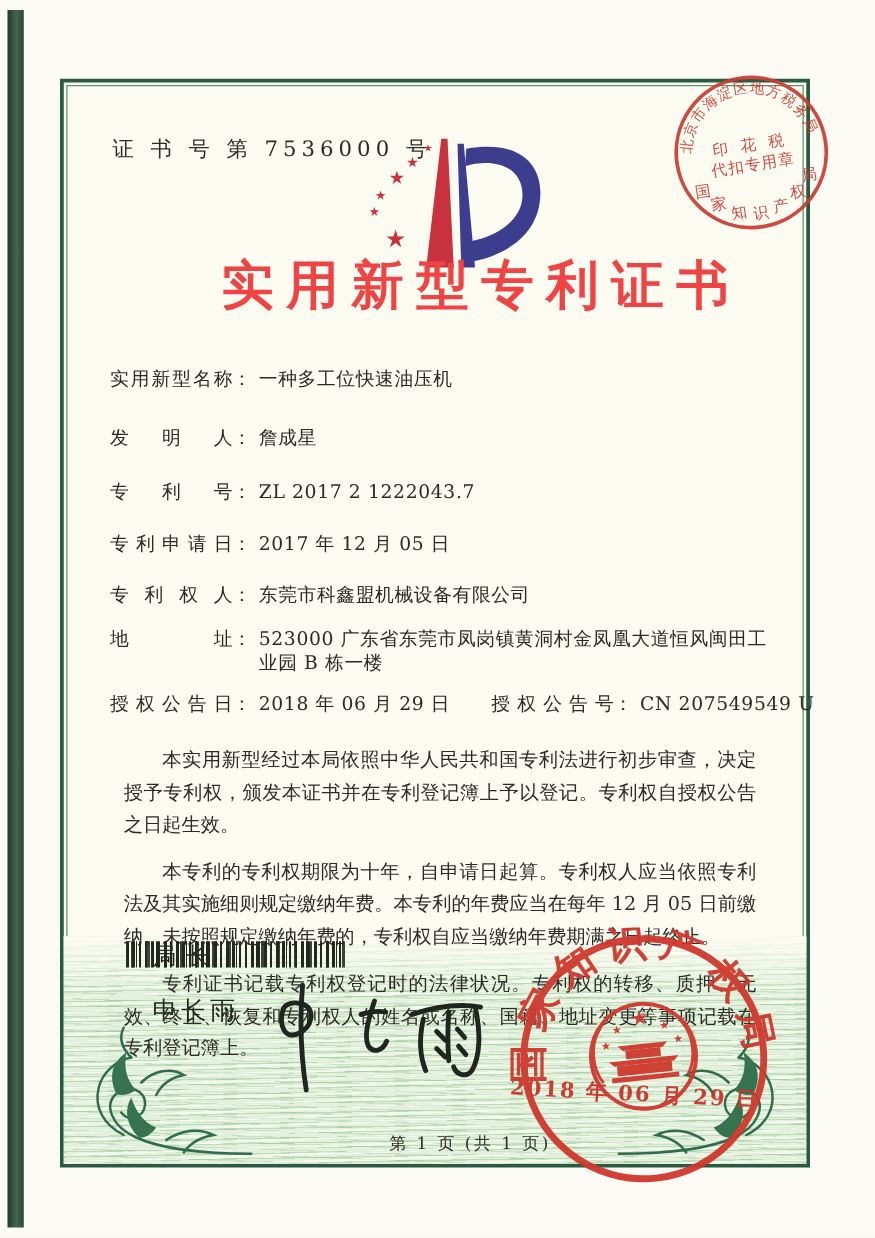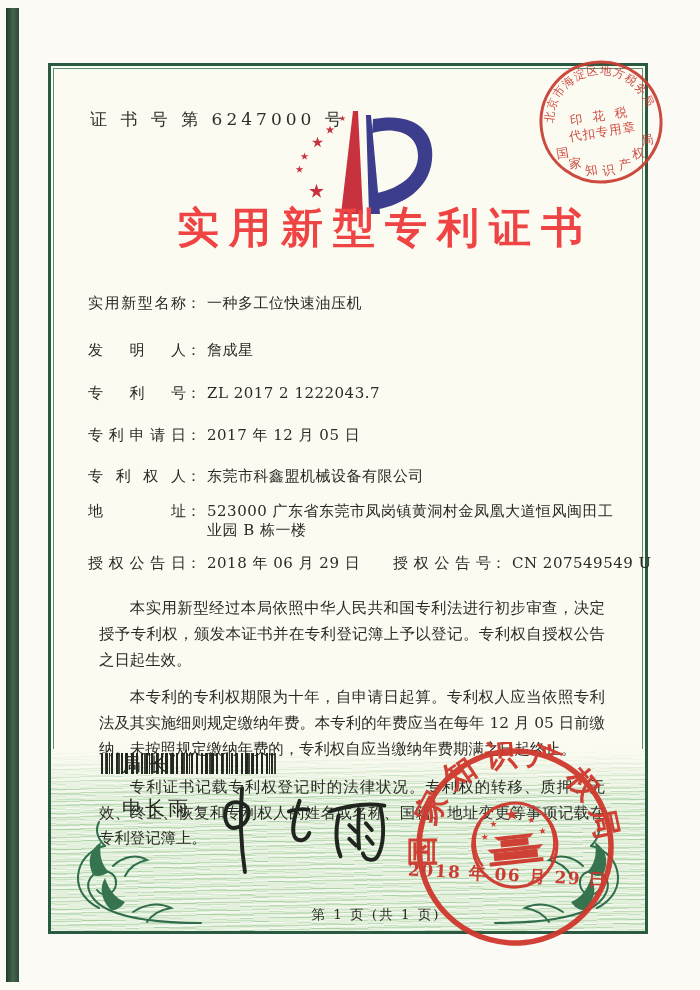--- a/index.html
+++ b/index.html
@@ -81,21 +81,21 @@
       <path d="M52,26 C44,18 42,10 46,2"></path>
       <path d="M60,46 C70,36 84,34 94,40 C84,42 76,48 72,56"></path>
       <path d="M80,92 C92,84 106,82 118,88 C106,90 98,96 94,102"></path>
     </g>
     <g fill="#35744f">
       <path d="M40,55 C34,42 36,30 48,22 C46,34 48,44 56,52 C50,56 44,57 40,55 Z"></path>
       <path d="M58,90 C48,80 46,68 52,58 C56,70 62,78 72,82 C68,88 62,91 58,90 Z"></path>
     </g>
   </svg>
 
-  <div class="cert-no">证 书 号 第 6247000 号</div>
+  <div class="cert-no">证 书 号 第 7536000 号</div>
 
   <svg class="logo" width="152" height="116" viewBox="0 0 152 116">
     <defs>
       <symbol id="star" viewBox="-1.1 -1.1 2.2 2.2">
         <polygon points="0,-1 0.225,-0.309 0.951,-0.309 0.363,0.118 0.588,0.809 0,0.382 -0.588,0.809 -0.363,0.118 -0.951,-0.309 -0.225,-0.309"></polygon>
       </symbol>
     </defs>
     <polygon points="70,9 75,9 80,112 58,112" fill="#c8323e"></polygon>
     <polygon points="83,13 88,13 97,112 86,112" fill="#3c3d8c"></polygon>
     <path d="M90,17 C135,9 152,32 149,58 C146,89 117,103 96,107 L94,91 C118,86 135,72 135,54 C135,31 112,24 89,31 Z" fill="#3c3d8c"></path>

